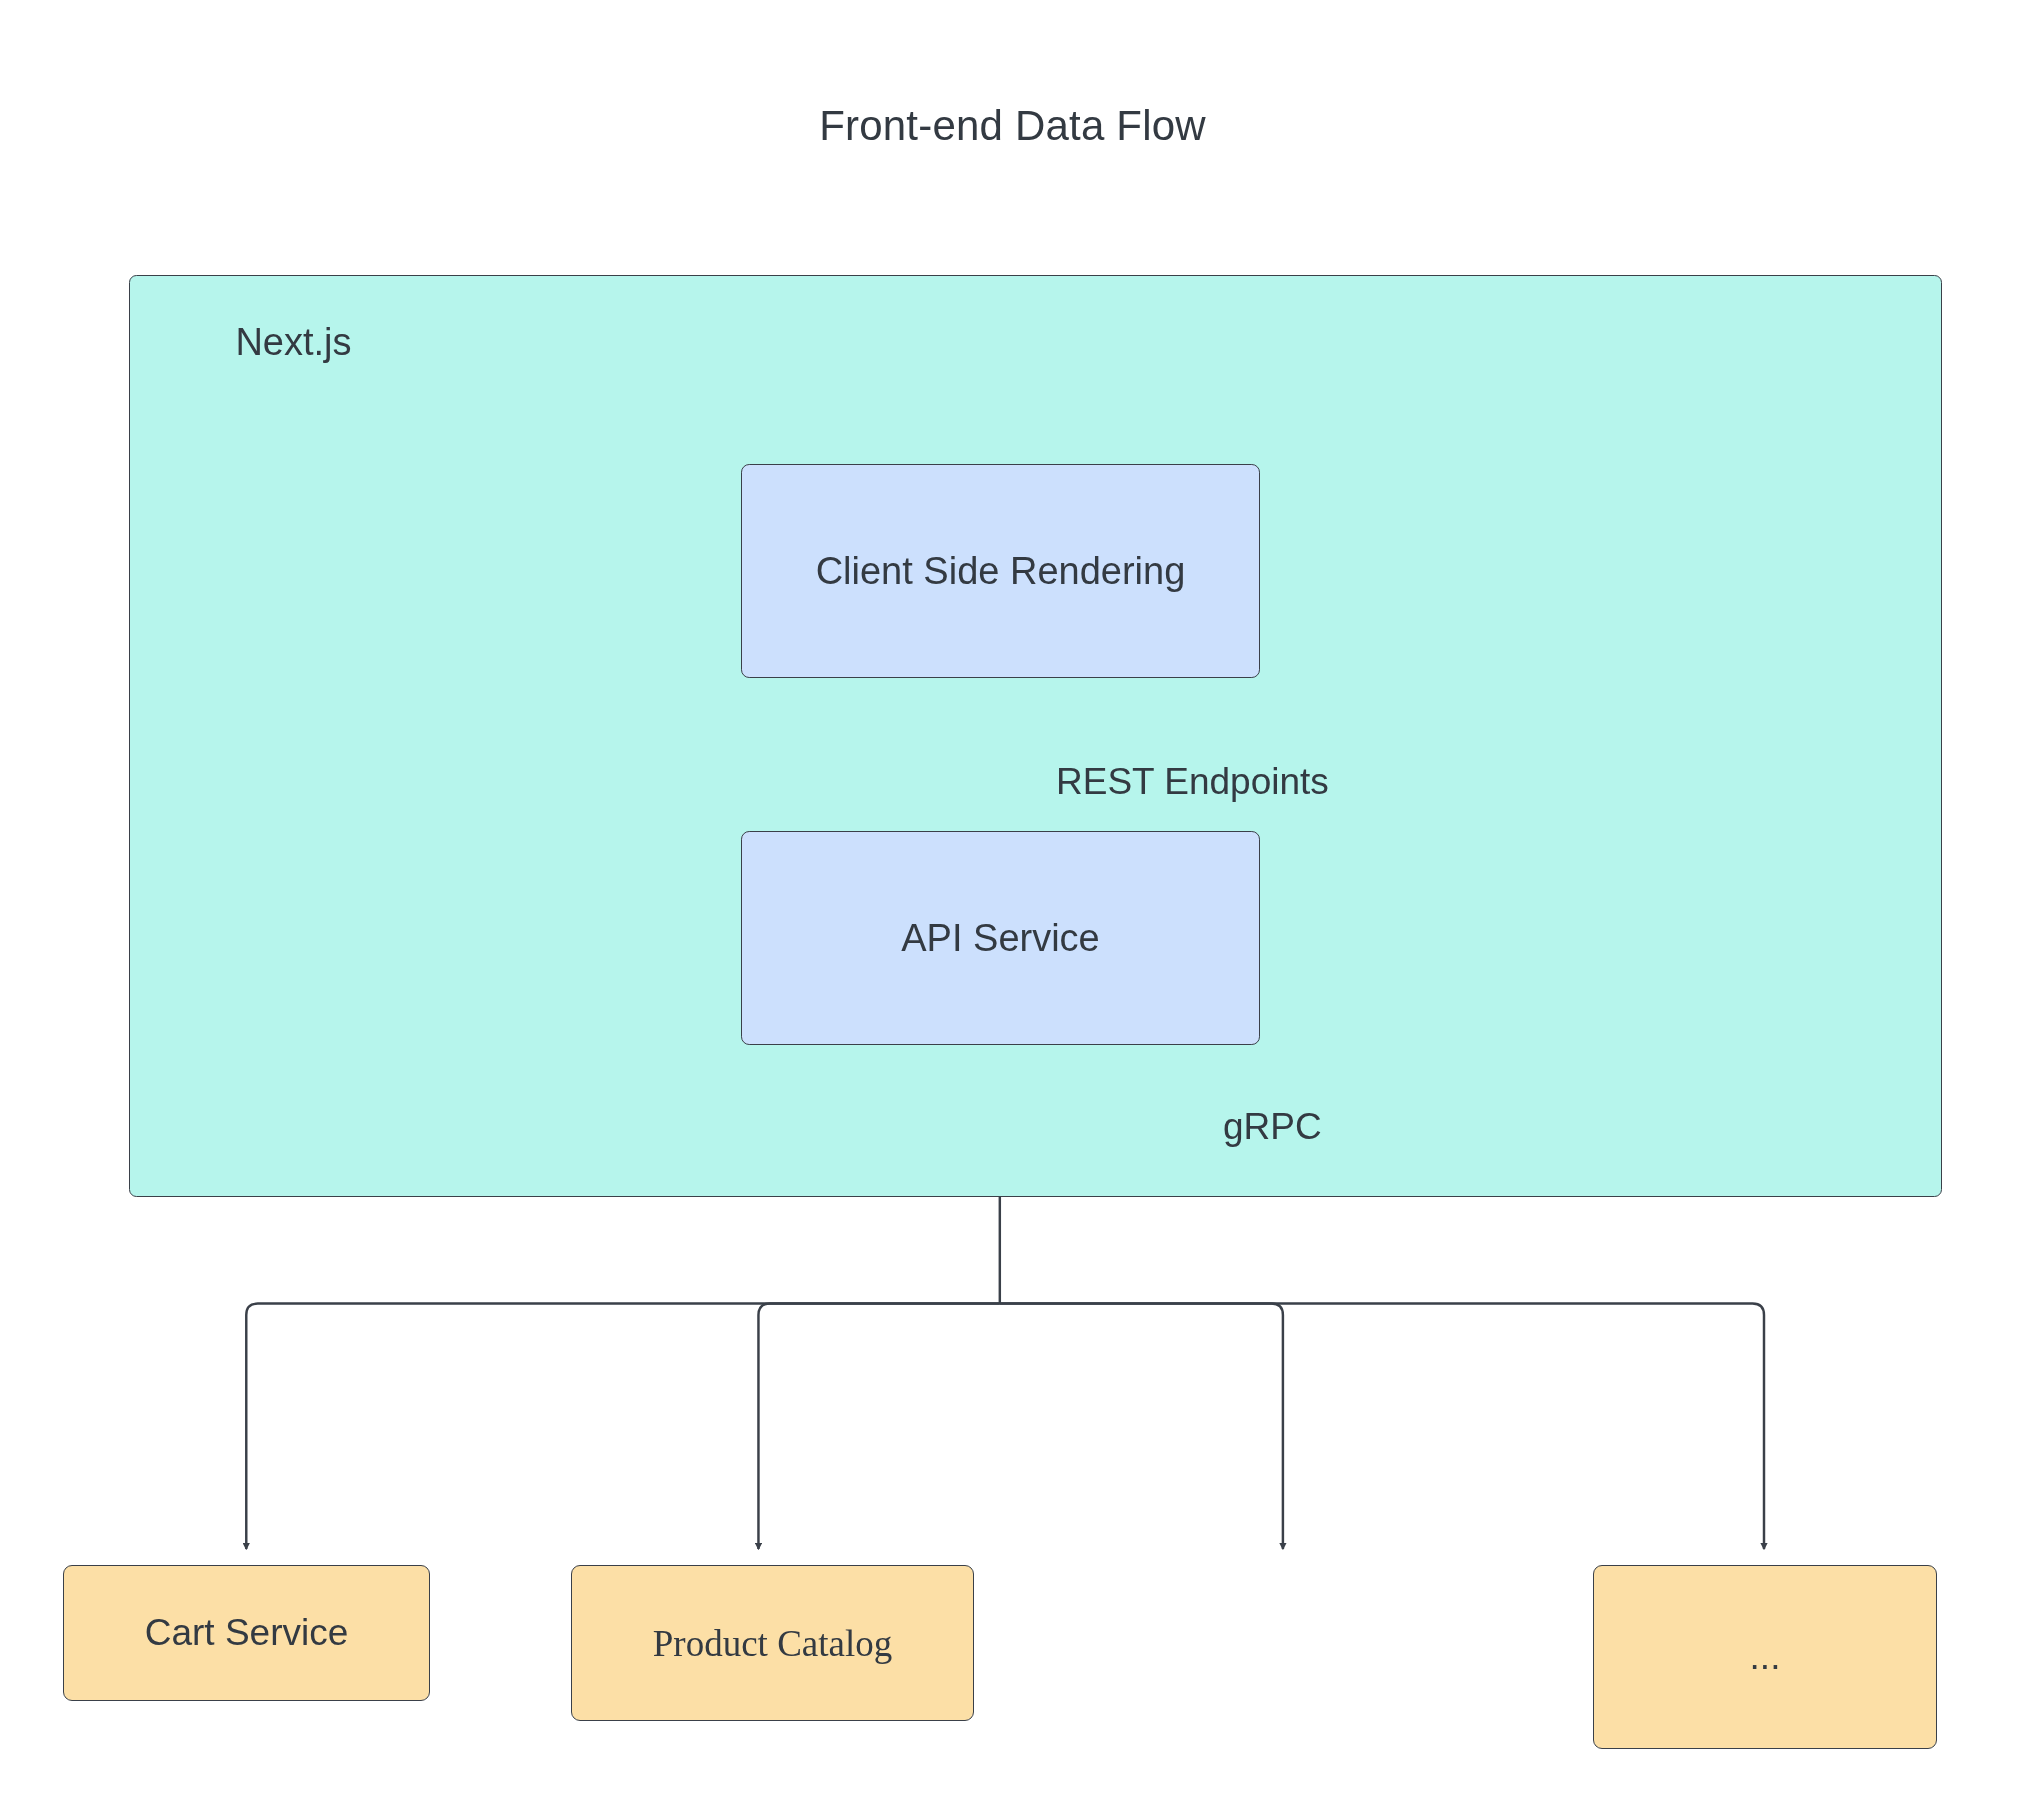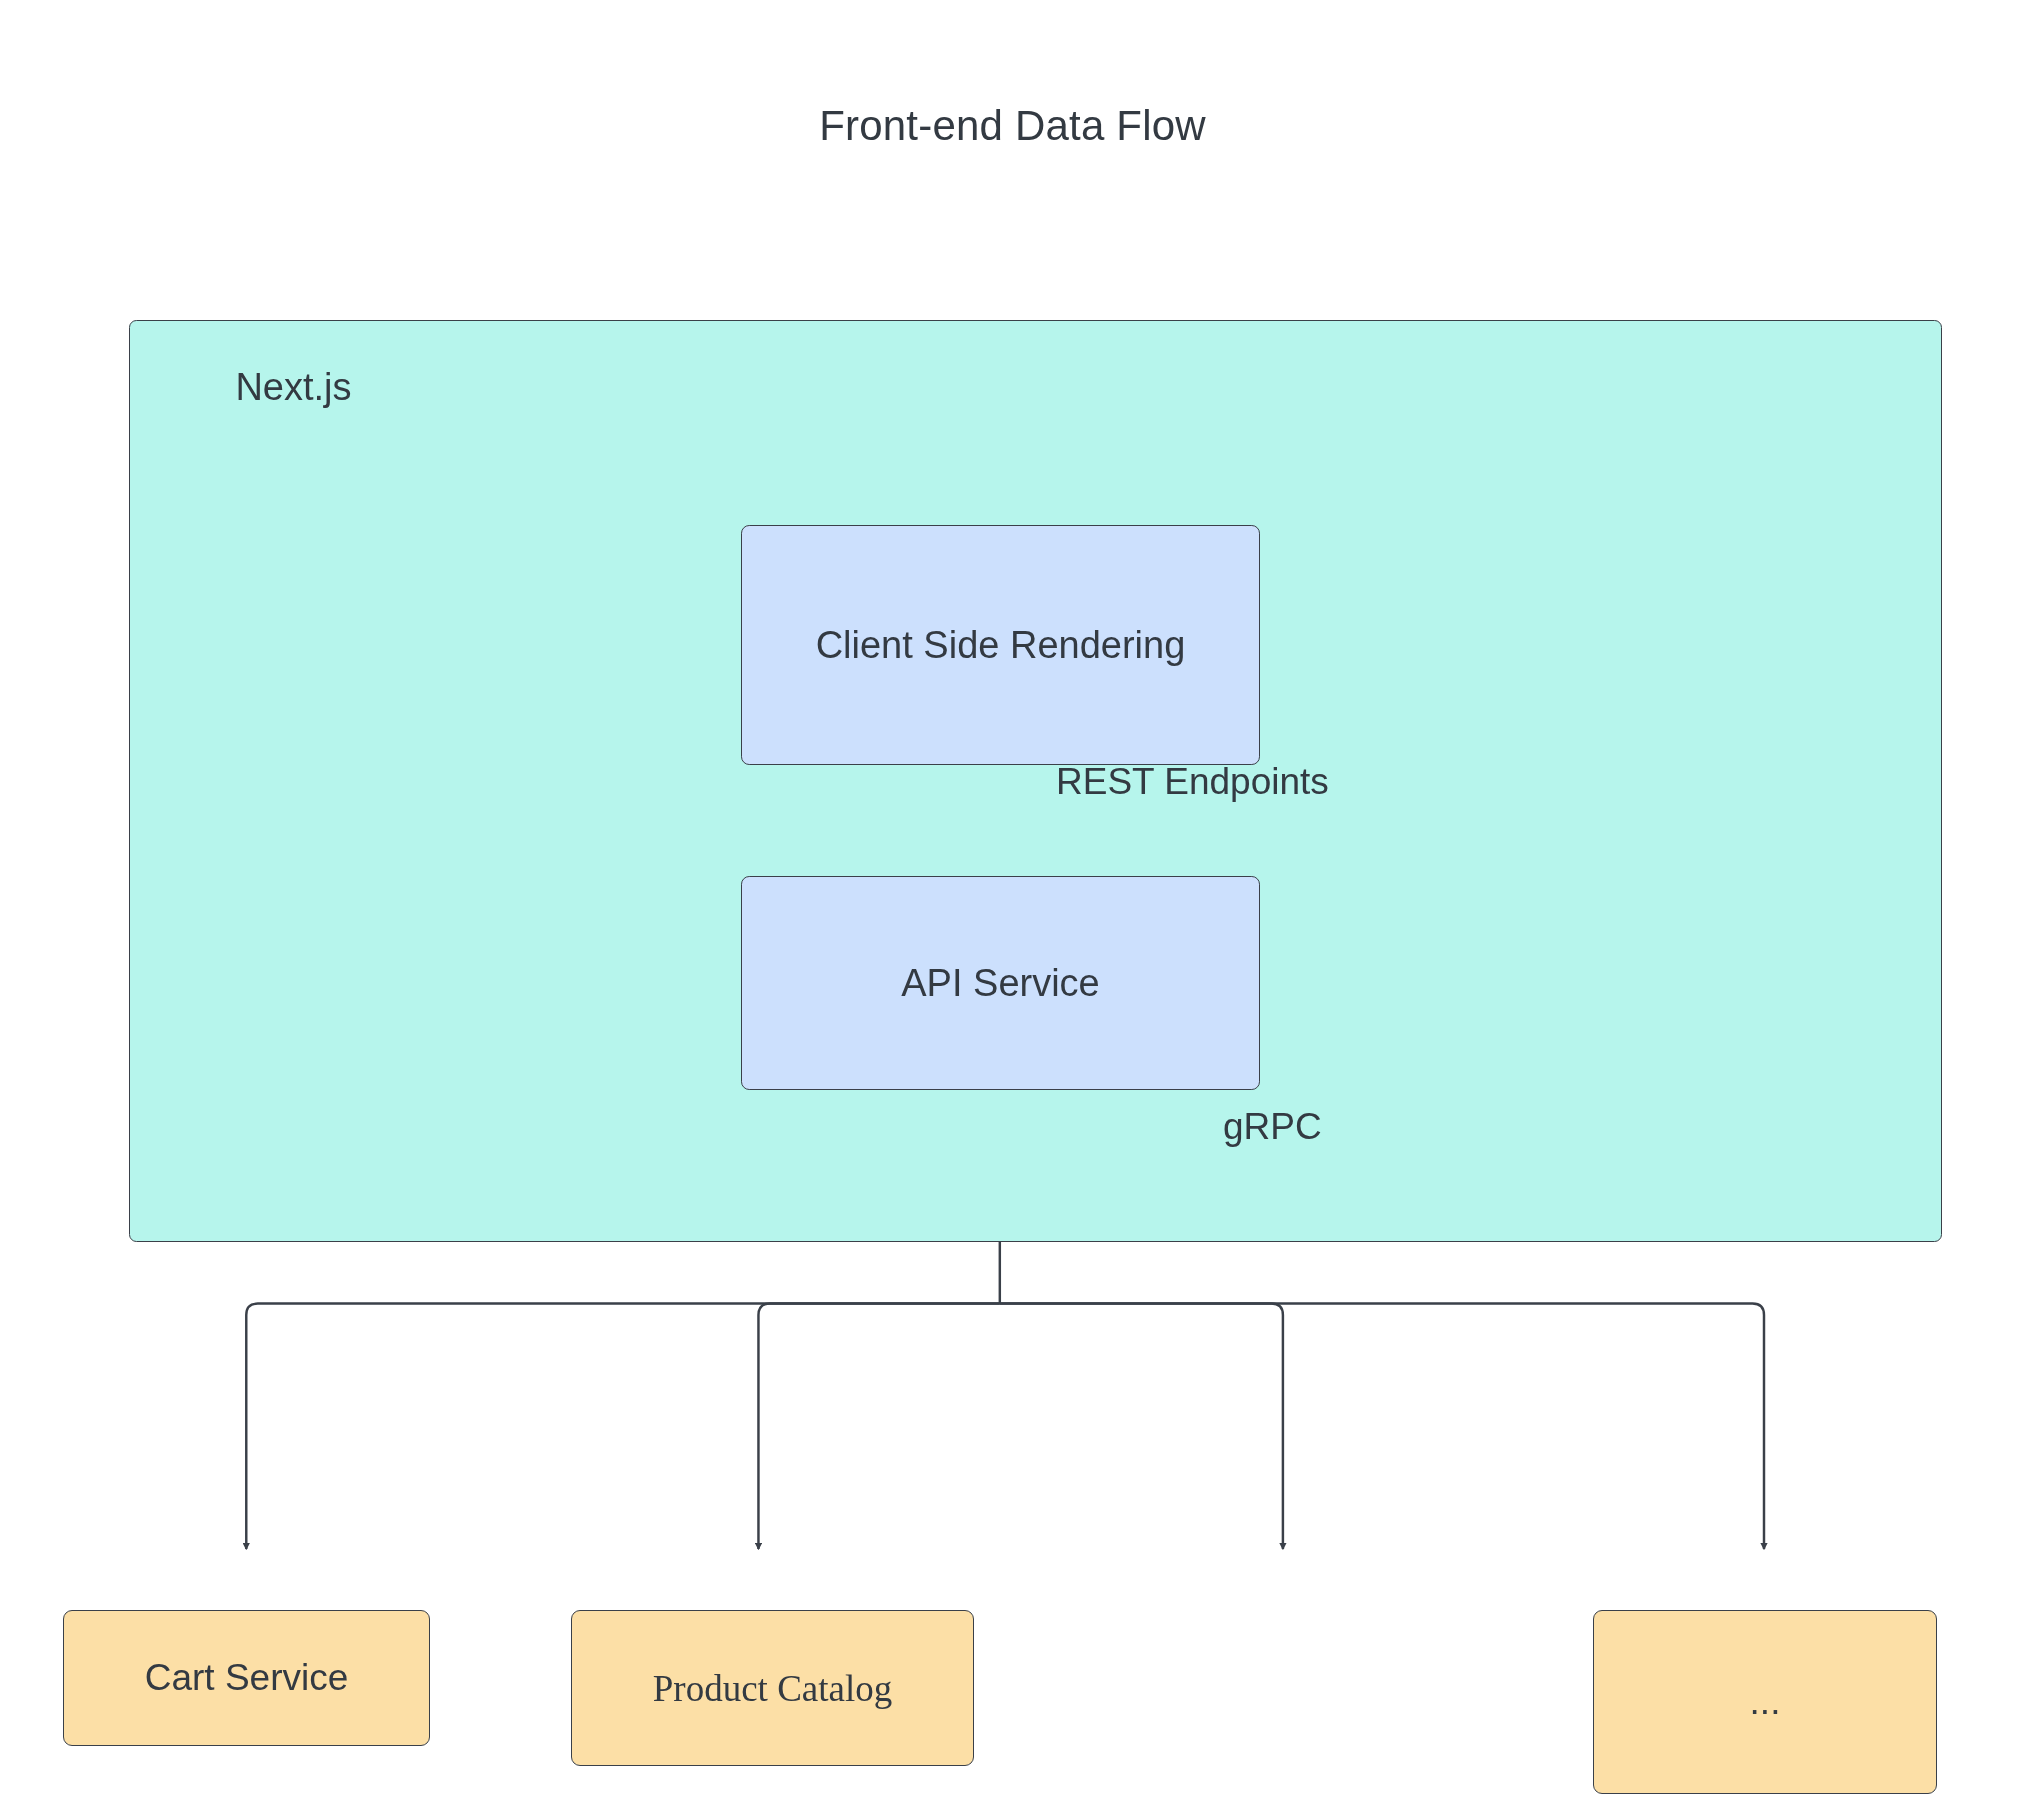--- a/index.html
+++ b/index.html
@@ -45,21 +45,20 @@
   .node {
     position: absolute;
     box-sizing: border-box;
     border: 1.6px solid #3a4049;
     border-radius: 8.2px;
     display: flex;
     align-items: center;
     justify-content: center;
     text-align: center;
     color: #333a42;
-    margin-top: 45px;
   }
   
   #subgraph-nextjs {
     left: 129px;
     top: 275px;
     width: 1813px;
     height: 922px;
     background: #b6f5ec;
     border-radius: 7.4px;
     display: block;
@@ -75,23 +74,23 @@
     color: #333a42;
   }
   
   .node-blue {
     background: #cce0fd;
     font-size: 38px;
     border-radius: 8.2px;
   }
   #node-csr {
     left: 741px;
-    top: 480px;
+    top: 464px;
     width: 519px;
-    height: 240px;
+    height: 214px;
     text-align: center;
   }
   #node-api-routes {
     left: 741px;
     top: 831px;
     width: 519px;
     height: 214px;
   }
   
   .node-orange {

